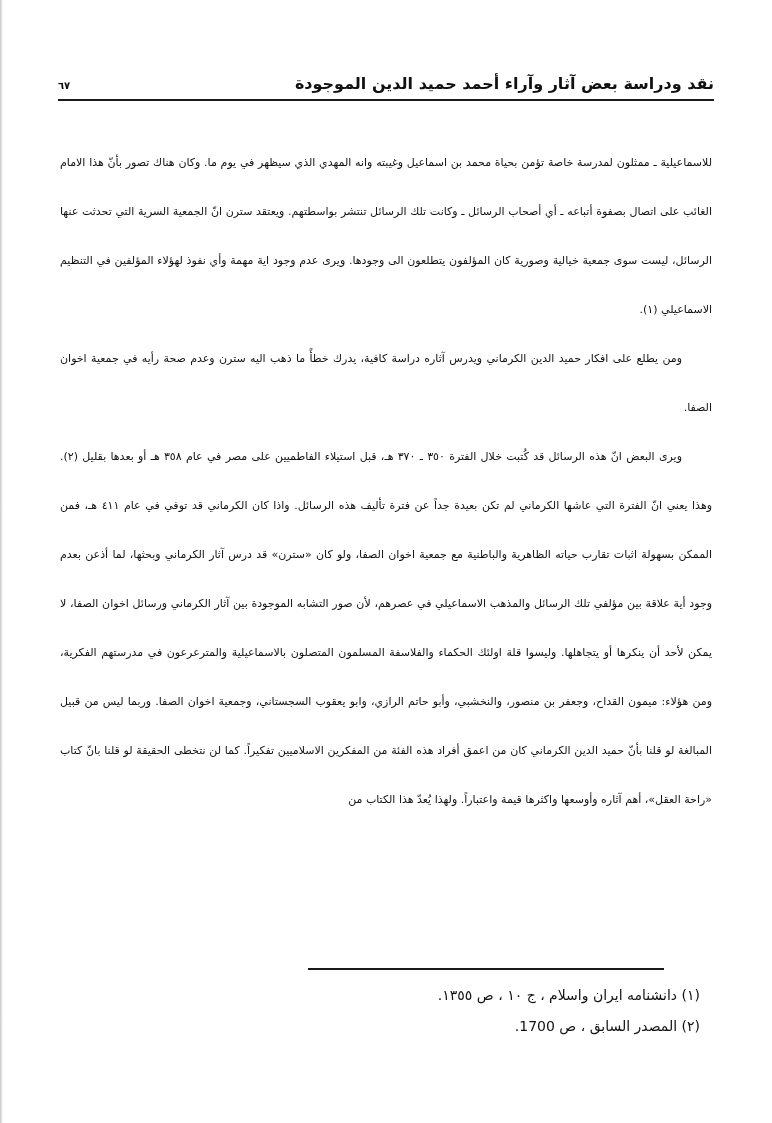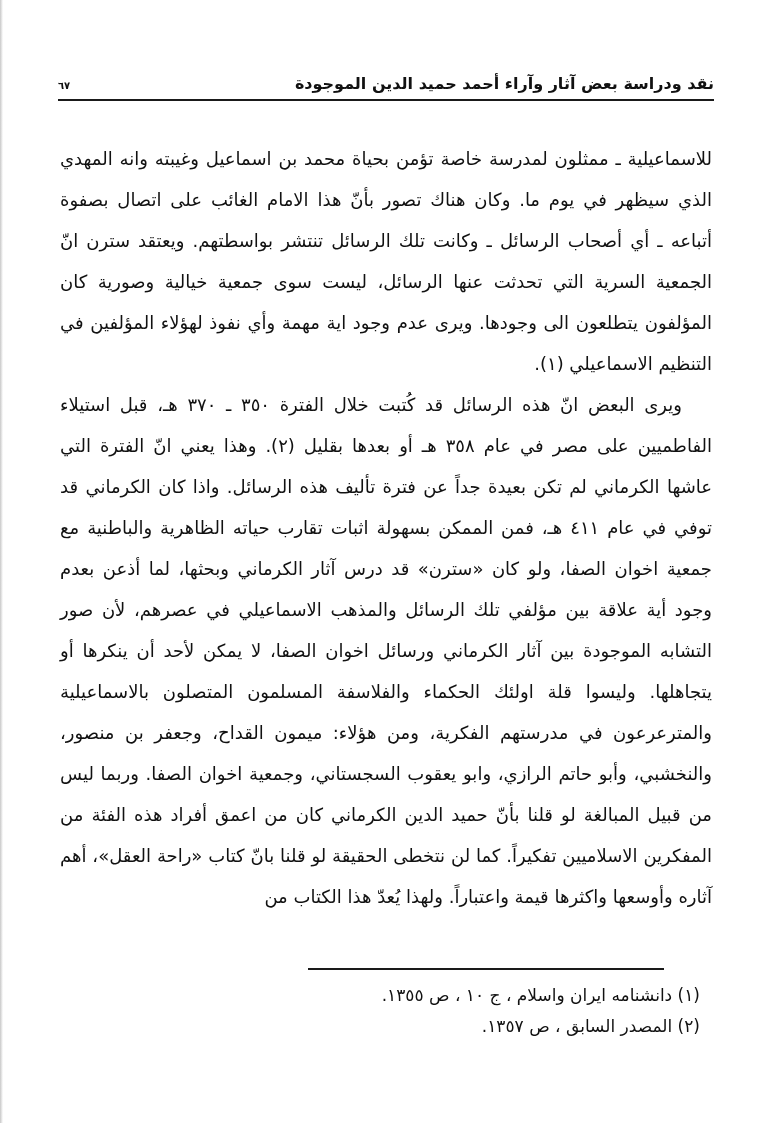--- a/index.html
+++ b/index.html
@@ -52,64 +52,65 @@
     right: 58px;
     left: 58px;
     height: 2px;
     background: #1a1a1a;
   }
   .body-text {
     position: absolute;
     top: 138px;
     right: 60px;
     width: 652px;
-    font-size: 18px;
-    line-height: 41px;
+    font-size: 11px;
+    line-height: 49px;
     text-align: justify;
     text-justify: inter-word;
   }
   .para { text-align: justify; }
   .para.indent { text-indent: 30px; }
   .footnotes {
     position: absolute;
     top: 968px;
     right: 60px;
     width: 652px;
   }
   .footnote-rule {
     width: 356px;
     height: 1.5px;
     background: #1a1a1a;
     margin-right: 48px;
     margin-bottom: 10px;
   }
   .footnote {
-    font-size: 17px;
+    font-size: 14px;
     line-height: 31px;
     margin-right: 12px;
   }
 </style>
 </head>
 <body>
 
 <div class="page">
 
   <div class="scan-edge-left"></div>
 
   <header class="page-header">
     <span class="header-title">نقد ودراسة بعض آثار وآراء أحمد حميد الدين الموجودة</span>
     <span class="page-number">٦٧</span>
   </header>
 
   <div class="header-rule"></div>
 
   <main class="body-text">
     <p class="para">للاسماعيلية ـ ممثلون لمدرسة خاصة تؤمن بحياة محمد بن اسماعيل وغيبته وانه المهدي الذي سيظهر في يوم ما. وكان هناك تصور بأنّ هذا الامام الغائب على اتصال بصفوة أتباعه ـ أي أصحاب الرسائل ـ وكانت تلك الرسائل تنتشر بواسطتهم. ويعتقد سترن انّ الجمعية السرية التي تحدثت عنها الرسائل، ليست سوى جمعية خيالية وصورية كان المؤلفون يتطلعون الى وجودها. ويرى عدم وجود اية مهمة وأي نفوذ لهؤلاء المؤلفين في التنظيم الاسماعيلي (١).</p>
+    <p class="para indent">ومن يطلع على افكار حميد الدين الكرماني ويدرس آثاره دراسة كافية، يدرك خطأً ما ذهب اليه سترن وعدم صحة رأيه في جمعية اخوان الصفا.</p>
     <p class="para indent">ويرى البعض انّ هذه الرسائل قد كُتبت خلال الفترة ٣٥٠ ـ ٣٧٠ هـ، قبل استيلاء الفاطميين على مصر في عام ٣٥٨ هـ أو بعدها بقليل (٢). وهذا يعني انّ الفترة التي عاشها الكرماني لم تكن بعيدة جداً عن فترة تأليف هذه الرسائل. واذا كان الكرماني قد توفي في عام ٤١١ هـ، فمن الممكن بسهولة اثبات تقارب حياته الظاهرية والباطنية مع جمعية اخوان الصفا، ولو كان «سترن» قد درس آثار الكرماني وبحثها، لما أذعن بعدم وجود أية علاقة بين مؤلفي تلك الرسائل والمذهب الاسماعيلي في عصرهم، لأن صور التشابه الموجودة بين آثار الكرماني ورسائل اخوان الصفا، لا يمكن لأحد أن ينكرها أو يتجاهلها. وليسوا قلة اولئك الحكماء والفلاسفة المسلمون المتصلون بالاسماعيلية والمترعرعون في مدرستهم الفكرية، ومن هؤلاء: ميمون القداح، وجعفر بن منصور، والنخشبي، وأبو حاتم الرازي، وابو يعقوب السجستاني، وجمعية اخوان الصفا. وربما ليس من قبيل المبالغة لو قلنا بأنّ حميد الدين الكرماني كان من اعمق أفراد هذه الفئة من المفكرين الاسلاميين تفكيراً. كما لن نتخطى الحقيقة لو قلنا بانّ كتاب «راحة العقل»، أهم آثاره وأوسعها واكثرها قيمة واعتباراً. ولهذا يُعدّ هذا الكتاب من</p>
   </main>
 
   <footer class="footnotes">
     <div class="footnote-rule"></div>
     <p class="footnote">(١) دانشنامه ايران واسلام ، ج ١٠ ، ص ١٣٥٥.</p>
-    <p class="footnote">(٢) المصدر السابق ، ص ١٣٥٧.</p>
+    <p class="footnote">(٢) المصدر السابق ، ص 1700.</p>
   </footer>
 
 </div>
 
 </body></html>

